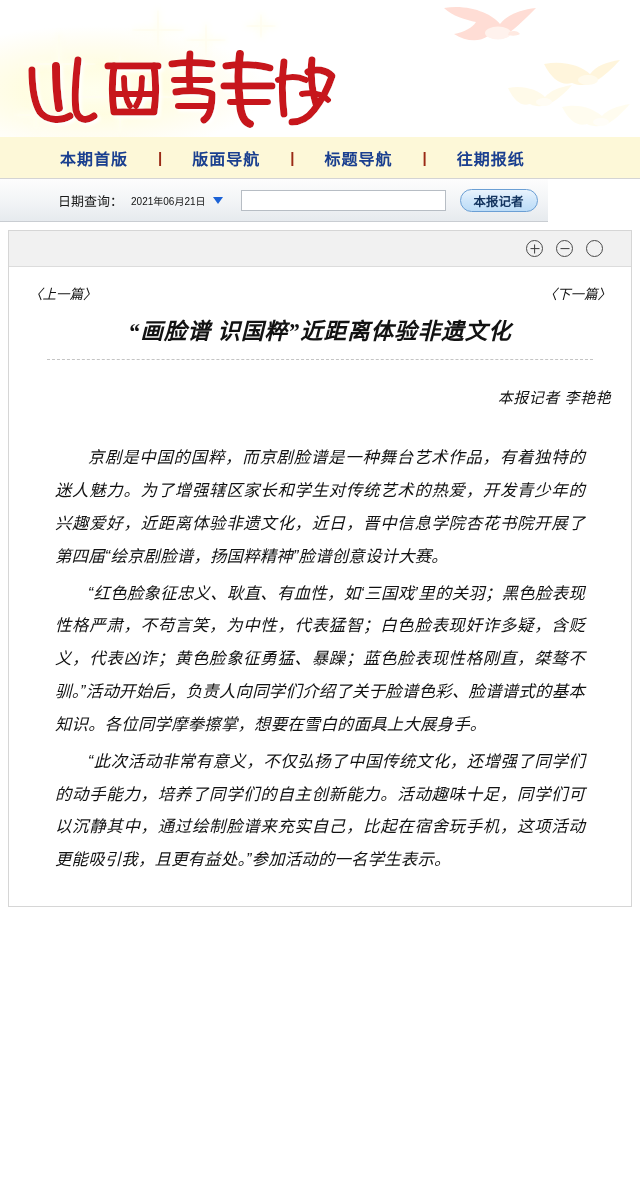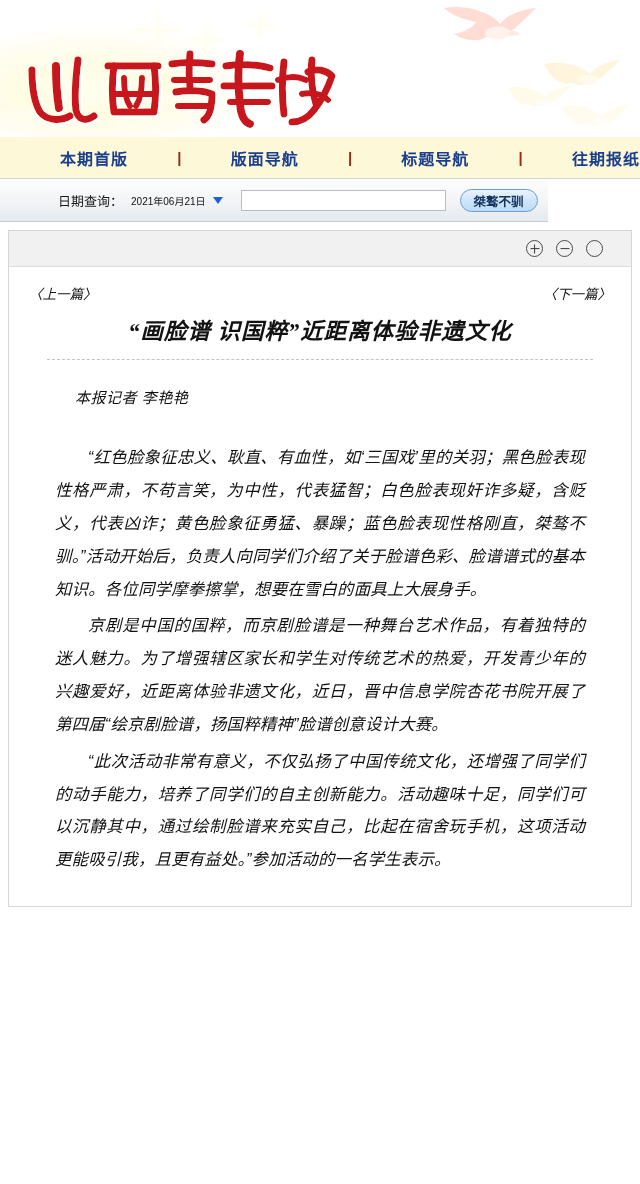--- a/index.html
+++ b/index.html
@@ -82,21 +82,21 @@
 
   
   .nav {
     width: 640px;
     height: 42px;
     box-sizing: border-box;
     background: #fdf8d8;
     border-bottom: 1px solid #d4d4d4;
     display: flex;
     align-items: center;
-    justify-content: space-between;
+    justify-content: flex-start;
     padding-left: 60px;
   }
   .nav a {
     color: #1a3f8f;
     font-size: 16px;
     font-weight: bold;
     text-decoration: none;
     letter-spacing: 1px;
     font-family: "Liberation Sans", "DejaVu Sans", sans-serif;
   }
@@ -249,20 +249,21 @@
   .rule {
     border: 0;
     border-top: 1px dashed #c4c4c4;
     margin: 0 18px 26px 18px;
   }
   .byline {
     font-size: 15px;
     color: #111;
     margin: 0 0 34px 46px;
     letter-spacing: 0.5px;
+    text-align: right;
   }
   .body-text p {
     font-size: 16.4px;
     line-height: 2.0;
     color: #111;
     margin: 0 0 4px 0;
     text-indent: 2em;
     text-align: justify;
     text-justify: inter-ideograph;
     letter-spacing: 0.2px;
@@ -369,21 +370,21 @@
   <a href="#">标题导航</a>
   <span class="nav-sep">|</span>
   <a href="#">往期报纸</a>
 </div>
 
 <div class="searchbar">
   <span class="search-label">日期查询：</span>
   <span class="date-value">2021年06月21日</span>
   <span class="date-caret"></span>
   <input class="search-input" type="text" placeholder="" style="">
-  <button class="search-btn">桀骜不驯</button>
+  <button class="search-btn">本报记者</button>
 </div>
 
 <div class="shell">
   <div class="panel">
 
     <div class="zoom-toolbar">
       <button class="zoom-btn" title="放大">
         <span class="bar-h"></span>
           <span class="bar-v"></span>
       </button>
@@ -400,20 +401,20 @@
         <a href="#" class="meta-next">〈下一篇〉</a>
       </div>
 
       <h1 class="headline">“画脸谱 识国粹”近距离体验非遗文化</h1>
 
       <hr class="rule">
 
       <div class="byline">本报记者 李艳艳</div>
 
       <div class="body-text">
+        <p>京剧是中国的国粹，而京剧脸谱是一种舞台艺术作品，有着独特的迷人魅力。为了增强辖区家长和学生对传统艺术的热爱，开发青少年的兴趣爱好，近距离体验非遗文化，近日，晋中信息学院杏花书院开展了第四届“绘京剧脸谱，扬国粹精神”脸谱创意设计大赛。</p>
         <p>“红色脸象征忠义、耿直、有血性，如‘三国戏’里的关羽；黑色脸表现性格严肃，不苟言笑，为中性，代表猛智；白色脸表现奸诈多疑，含贬义，代表凶诈；黄色脸象征勇猛、暴躁；蓝色脸表现性格刚直，桀骜不驯。”活动开始后，负责人向同学们介绍了关于脸谱色彩、脸谱谱式的基本知识。各位同学摩拳擦掌，想要在雪白的面具上大展身手。</p>
-        <p>京剧是中国的国粹，而京剧脸谱是一种舞台艺术作品，有着独特的迷人魅力。为了增强辖区家长和学生对传统艺术的热爱，开发青少年的兴趣爱好，近距离体验非遗文化，近日，晋中信息学院杏花书院开展了第四届“绘京剧脸谱，扬国粹精神”脸谱创意设计大赛。</p>
         <p>“此次活动非常有意义，不仅弘扬了中国传统文化，还增强了同学们的动手能力，培养了同学们的自主创新能力。活动趣味十足，同学们可以沉静其中，通过绘制脸谱来充实自己，比起在宿舍玩手机，这项活动更能吸引我，且更有益处。”参加活动的一名学生表示。</p>
       </div>
 
     </div>
   </div>
 </div>
 
 </body></html>

